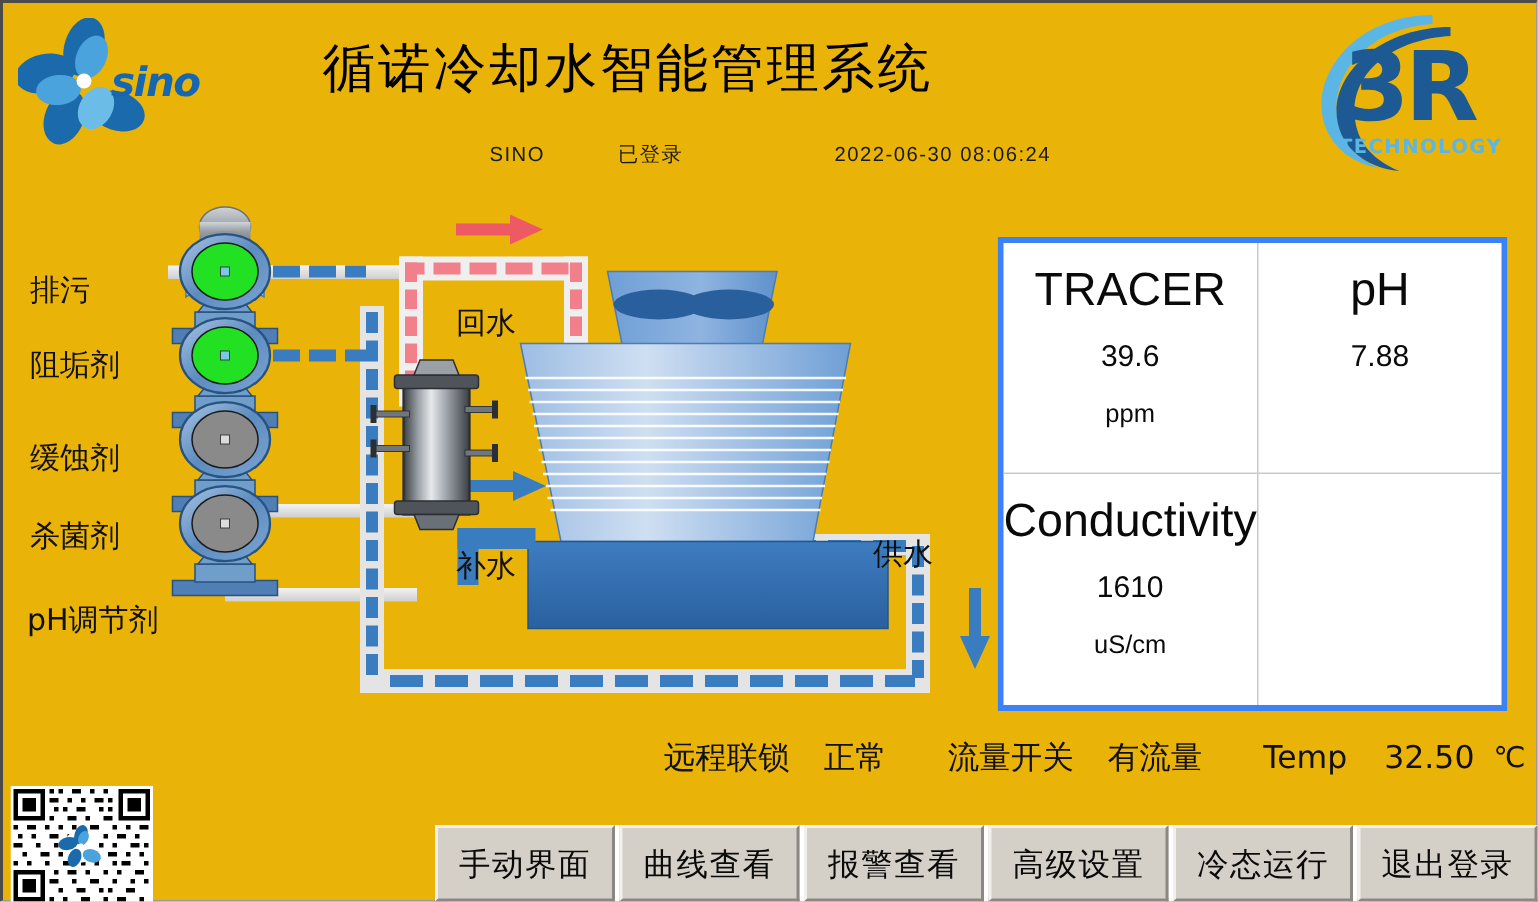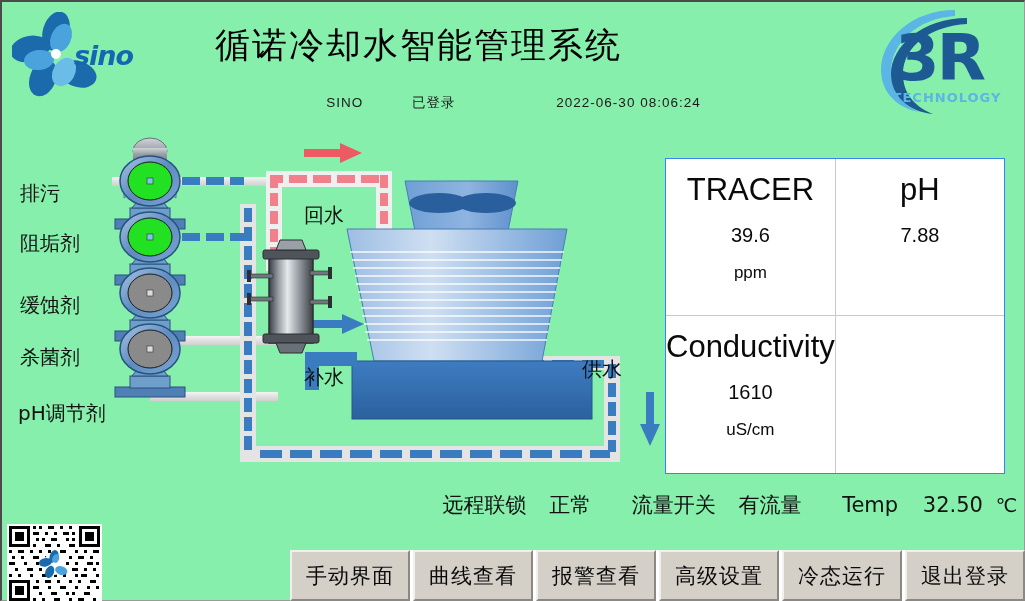--- a/index.html
+++ b/index.html
@@ -5,21 +5,21 @@
   html,body{margin:0;padding:0;}
   body{
     width:1025px;height:601px;
     background:#ffffff;
     font-family:"Liberation Sans","DejaVu Sans",sans-serif;
     overflow:hidden;
     position:relative;
   }
   #app{
     position:absolute;inset:0;
-    background:#86efac;
+    background:#eab308;
     border-top:2px solid #4b4b4b;
     border-left:2px solid #4b4b4b;
     border-right:1px solid #9a9a9a;
     border-bottom:1px solid #9a9a9a;
     box-sizing:border-box;
     padding-left:32px;
   }
 
   
   .header{position:absolute;left:0;top:0;width:1023px;height:122px;}
@@ -61,21 +61,21 @@
   .flow-label{
     position:absolute;font-size:20px;color:#111;
     font-family:"DejaVu Sans","Liberation Sans",sans-serif;
     white-space:nowrap;
   }
 
   
   .panel{
     position:absolute;left:663px;top:156px;
     width:340px;height:316px;
-    border:1px solid #3b82f6;
+    border:4px solid #3b82f6;
     box-sizing:border-box;
     display:grid;
     grid-template-columns:1fr 1fr;
     grid-template-rows:1fr 1fr;
     background:#fff;
   }
   .cell{
     position:relative;
     box-sizing:border-box;
     display:flex;flex-direction:column;

